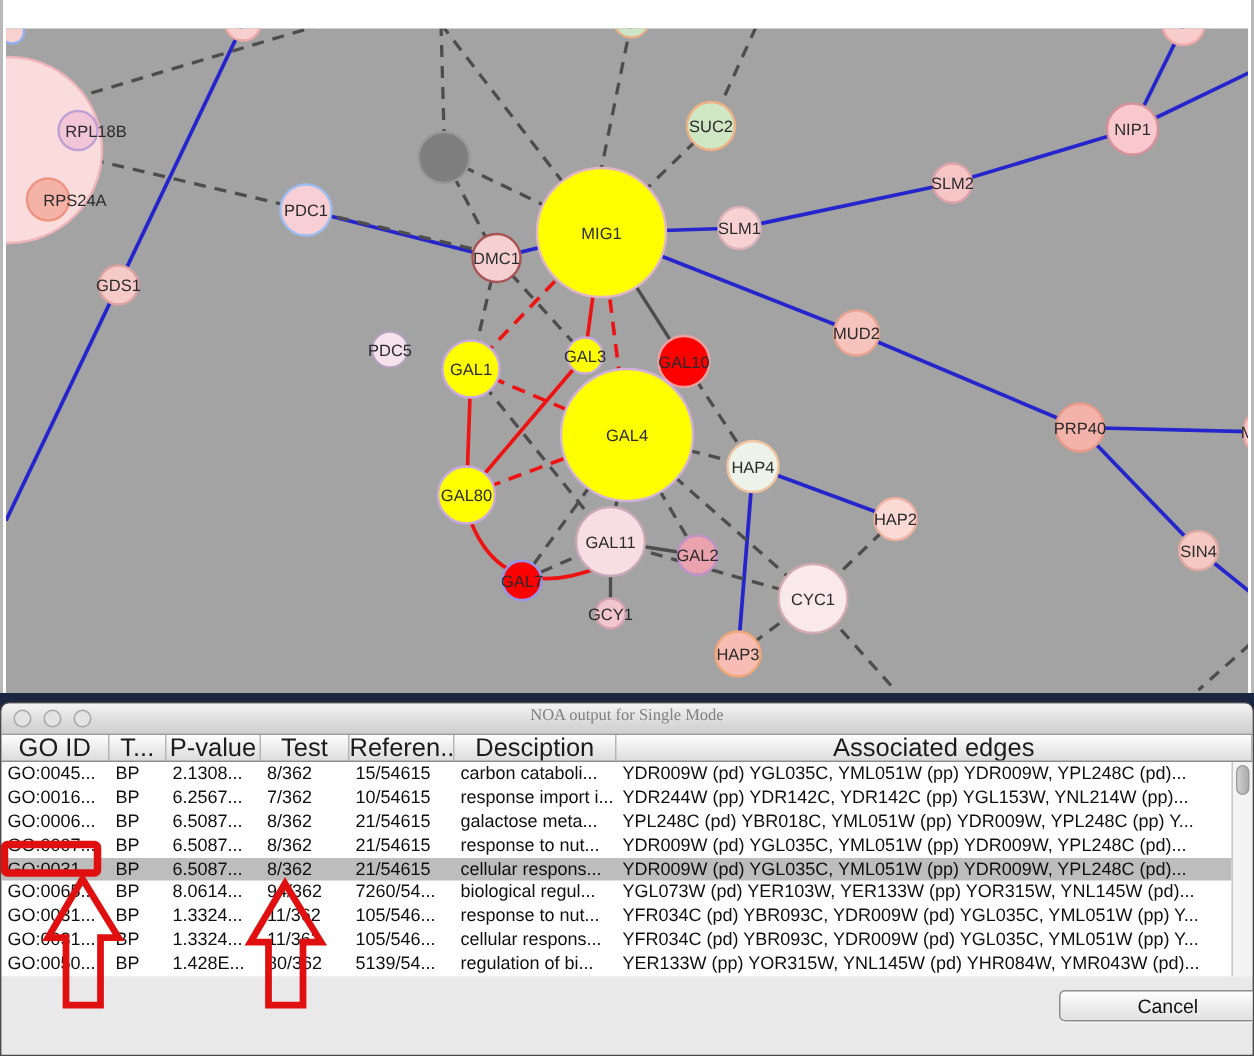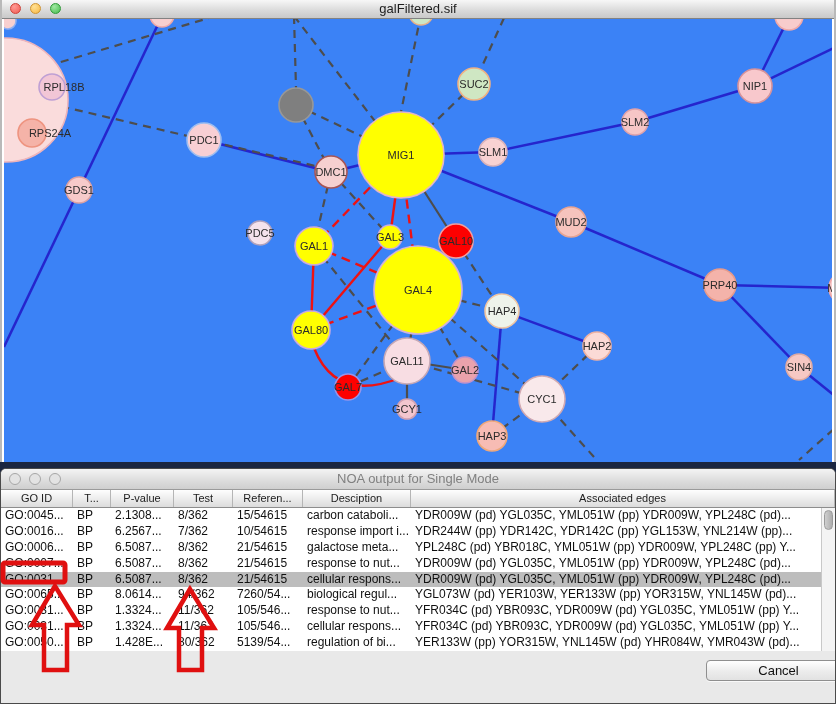--- a/index.html
+++ b/index.html
@@ -18,44 +18,44 @@
     border-bottom:1px solid #828282;
   }
   .titlebar .tl{position:absolute;top:3px;width:11px;height:11px;border-radius:50%;box-sizing:border-box;}
   .tl.red{left:8px;background:radial-gradient(circle at 35% 30%,#ff9a94,#f15b51);border:1px solid #ce4238;}
   .tl.yellow{left:28px;background:radial-gradient(circle at 35% 30%,#ffe093,#f7b843);border:1px solid #cf9431;}
   .tl.green{left:48px;background:radial-gradient(circle at 35% 30%,#9fe8a1,#46bc4c);border:1px solid #2f9a38;}
   .title-text{
     position:absolute;left:0;right:0;top:1px;text-align:center;
     font-size:13px;color:#1d1d1d;
   }
-  .gcanvas{position:absolute;left:2px;right:2px;top:19px;bottom:0;background:#3b82f6;overflow:hidden;}
+  .gcanvas{position:absolute;left:2px;right:2px;top:19px;bottom:0;background:#a3a3a3;overflow:hidden;}
   .e-pp{stroke:#2525cd;stroke-width:2.5;fill:none;}
   .e-pd{stroke:#4d4d4d;stroke-width:2.2;stroke-dasharray:8 6;fill:none;}
   .e-gs{stroke:#4d4d4d;stroke-width:2.2;fill:none;}
   .e-rs{stroke:#ee1212;stroke-width:2.4;fill:none;}
   .e-rd{stroke:#ee1212;stroke-width:2.4;stroke-dasharray:9 6;fill:none;}
   .nlabel{font-family:"Liberation Sans",sans-serif;font-size:11px;fill:#2b2b2b;text-anchor:middle;}
   
   .nwin{position:absolute;left:0;top:468px;width:836px;height:236px;background:#e9e9e9;
         border-radius:6px 6px 0 0;overflow:hidden;border:1px solid #4a4a4a;box-sizing:border-box;}
   .ntitle{
     height:20px;position:relative;
     background:linear-gradient(#f4f4f4,#dadada 65%,#cfcfcf);
     border-bottom:1px solid #9a9a9a;
   }
   .ntitle .ghost{position:absolute;top:4px;width:12px;height:12px;border-radius:50%;
     background:#e3e3e3;border:1.5px solid #a6a6a6;box-sizing:border-box;}
   .ghost.g1{left:8px;} .ghost.g2{left:28px;} .ghost.g3{left:48px;}
-  .ntitle-text{position:absolute;left:0;right:0;top:2px;text-align:center;font-size:13px;color:#808080;}
+  .ntitle-text{position:absolute;left:0;right:0;top:2px;text-align:center;font-size:11px;color:#808080;font-family:Liberation Serif, serif;}
   .thead{
     display:grid;grid-template-columns:72px 38px 63px 59px 70px 108px auto;
     height:17px;line-height:17px;
     background:linear-gradient(#fefefe,#dcdcdc);
-    border-bottom:1px solid #8d8d8d;font-size:11px;color:#1c1c1c;
+    border-bottom:1px solid #8d8d8d;font-size:17px;color:#1c1c1c;
   }
   .thead .hc{text-align:center;border-right:1px solid #b5b5b5;overflow:hidden;white-space:nowrap;}
   .tbody{position:relative;height:143px;background:#fff;overflow:hidden;}
   .trow{display:grid;grid-template-columns:72px 38px 63px 59px 70px 108px auto;
         height:15.88px;line-height:15.88px;font-size:12px;color:#101010;width:823px;}
   .trow.sel{background:#bdbdbd;}
   .trow .tc{padding-left:4px;overflow:hidden;white-space:nowrap;}
   .scrolltrack{position:absolute;right:0;top:0;bottom:0;width:13px;background:#f4f4f4;border-left:1px solid #c9c9c9;}
   .scrollthumb{position:absolute;left:2px;top:2px;width:9px;height:20px;border-radius:5px;
         background:linear-gradient(90deg,#cfcfcf,#adadad);border:1px solid #9b9b9b;box-sizing:border-box;}
@@ -67,26 +67,20 @@
         box-shadow:0 1px 0 rgba(255,255,255,.7);
   }
   .mbtn.save{left:458px;margin-top:47px;} .mbtn.cancel{left:705px;}
   
   .annot{position:absolute;left:0;top:0;width:836px;height:704px;pointer-events:none;}
 </style>
 </head>
 <body>
 
 <div class="gwin">
-  <div class="titlebar">
-    <span class="tl red"></span>
-    <span class="tl yellow"></span>
-    <span class="tl green"></span>
-    <div class="title-text">galFiltered.sif</div>
-  </div>
   <div class="gcanvas">
     <svg width="832" height="443">
       <g id="graph-g" transform="translate(0,-19)">
           <line x1="158" y1="16" x2="0" y2="347" class="e-pp"></line>
           <line x1="200" y1="140" x2="327" y2="172" class="e-pp"></line>
           <line x1="327" y1="172" x2="397" y2="155" class="e-pp"></line>
           <line x1="397" y1="155" x2="489" y2="152" class="e-pp"></line>
           <line x1="489" y1="152" x2="631" y2="122" class="e-pp"></line>
           <line x1="631" y1="122" x2="751" y2="86" class="e-pp"></line>
           <line x1="751" y1="86" x2="785" y2="17" class="e-pp"></line>

